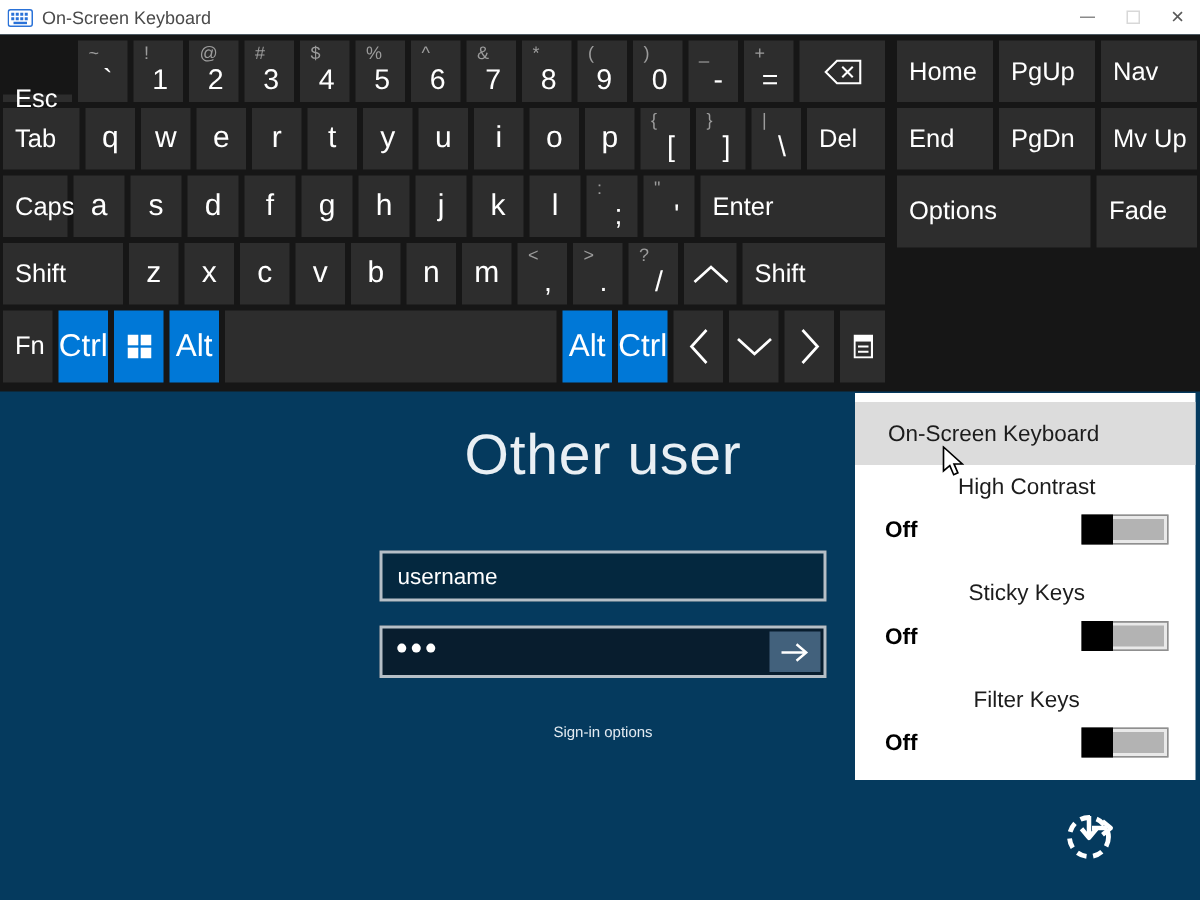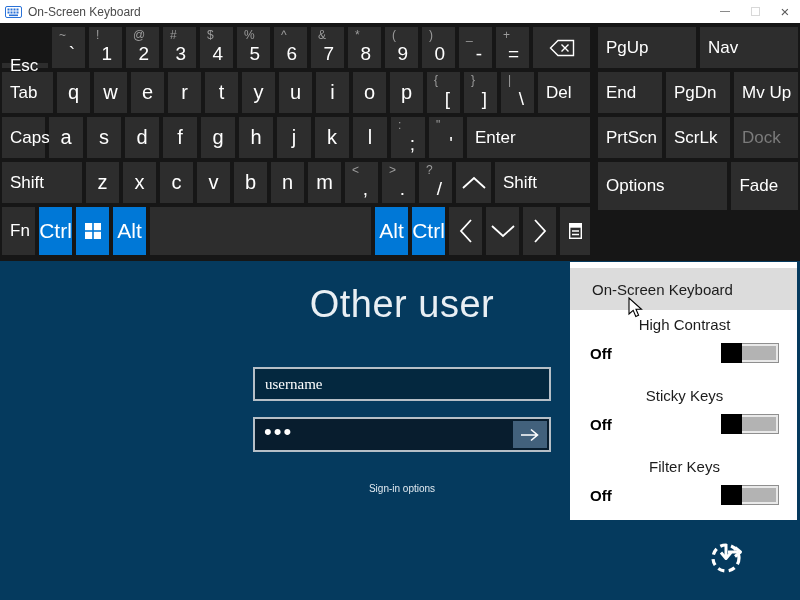--- a/index.html
+++ b/index.html
@@ -32,21 +32,21 @@
   .key.dual .main { position:absolute; right:10px; bottom:3px; font-size:19px; }
   #kb-side .key { flex:1 1 0; font-size:17px; justify-content:flex-start; padding-left:8px; }
   #kb-side .key.span2 { flex:2.07 1 0; }
   .key svg { display:block; }
 
   
   #login-title { position:absolute; left:202px; top:283px; width:400px; text-align:center;
                  font-size:38px; font-weight:300; color:#e9eff4; letter-spacing:.5px; }
   .field { position:absolute; left:253px; width:298px; border:2px solid #b6bfc7; }
   #username-field { top:367px; height:34px; background:#04283f; display:flex; align-items:center; }
-  #username-field .val { color:#fff; font-size:15px; padding-left:10px;font-family:Liberation Serif, serif; }
+  #username-field .val { color:#fff; font-size:15px; padding-left:10px; }
   #password-field { top:417px; height:35px; background:#081d2e; display:flex; align-items:center; }
   #password-field .dots { color:#fff; font-size:22px; letter-spacing:2px; padding-left:9px; line-height:0; margin-top:-6px; }
   #submit-btn { position:absolute; right:2px; top:2px; bottom:2px; width:34px; background:#42617c;
                 display:flex; align-items:center; justify-content:center; }
   #signin-options { position:absolute; left:202px; top:483px; width:400px; text-align:center;
                     font-size:10px; color:#e2eaf1; }
 
   
   #flyout { position:absolute; left:570px; top:262px; width:227px; height:258px; background:#ffffff; }
   #flyout-item { margin-top:6px; height:42px; background:var(--highlight,#dcdcdc);
@@ -359,46 +359,38 @@
                 <rect x="0.7" y="0.7" width="11.6" height="4" fill="#fff"></rect>
                 <path d="M3 8 H10 M3 11.5 H10" stroke="#fff" stroke-width="1.3"></path>
               </svg>
             </span>
           </div>
         </div>
       </div>
     <div id="kb-side">
         <div class="krow">
           <div class="key">
+            <span>Home</span>
+          </div>
+          <div class="key">
             <span>PgUp</span>
           </div>
           <div class="key">
             <span>Nav</span>
           </div>
         </div>
         <div class="krow">
           <div class="key">
             <span>End</span>
           </div>
           <div class="key">
             <span>PgDn</span>
           </div>
           <div class="key">
             <span>Mv Up</span>
-          </div>
-        </div>
-        <div class="krow">
-          <div class="key">
-            <span>PrtScn</span>
-          </div>
-          <div class="key">
-            <span>ScrLk</span>
-          </div>
-          <div class="key disabled">
-            <span>Dock</span>
           </div>
         </div>
         <div class="krow">
           <div class="key span2">
             <span>Options</span>
           </div>
           <div class="key">
             <span>Fade</span>
           </div>
         </div>

